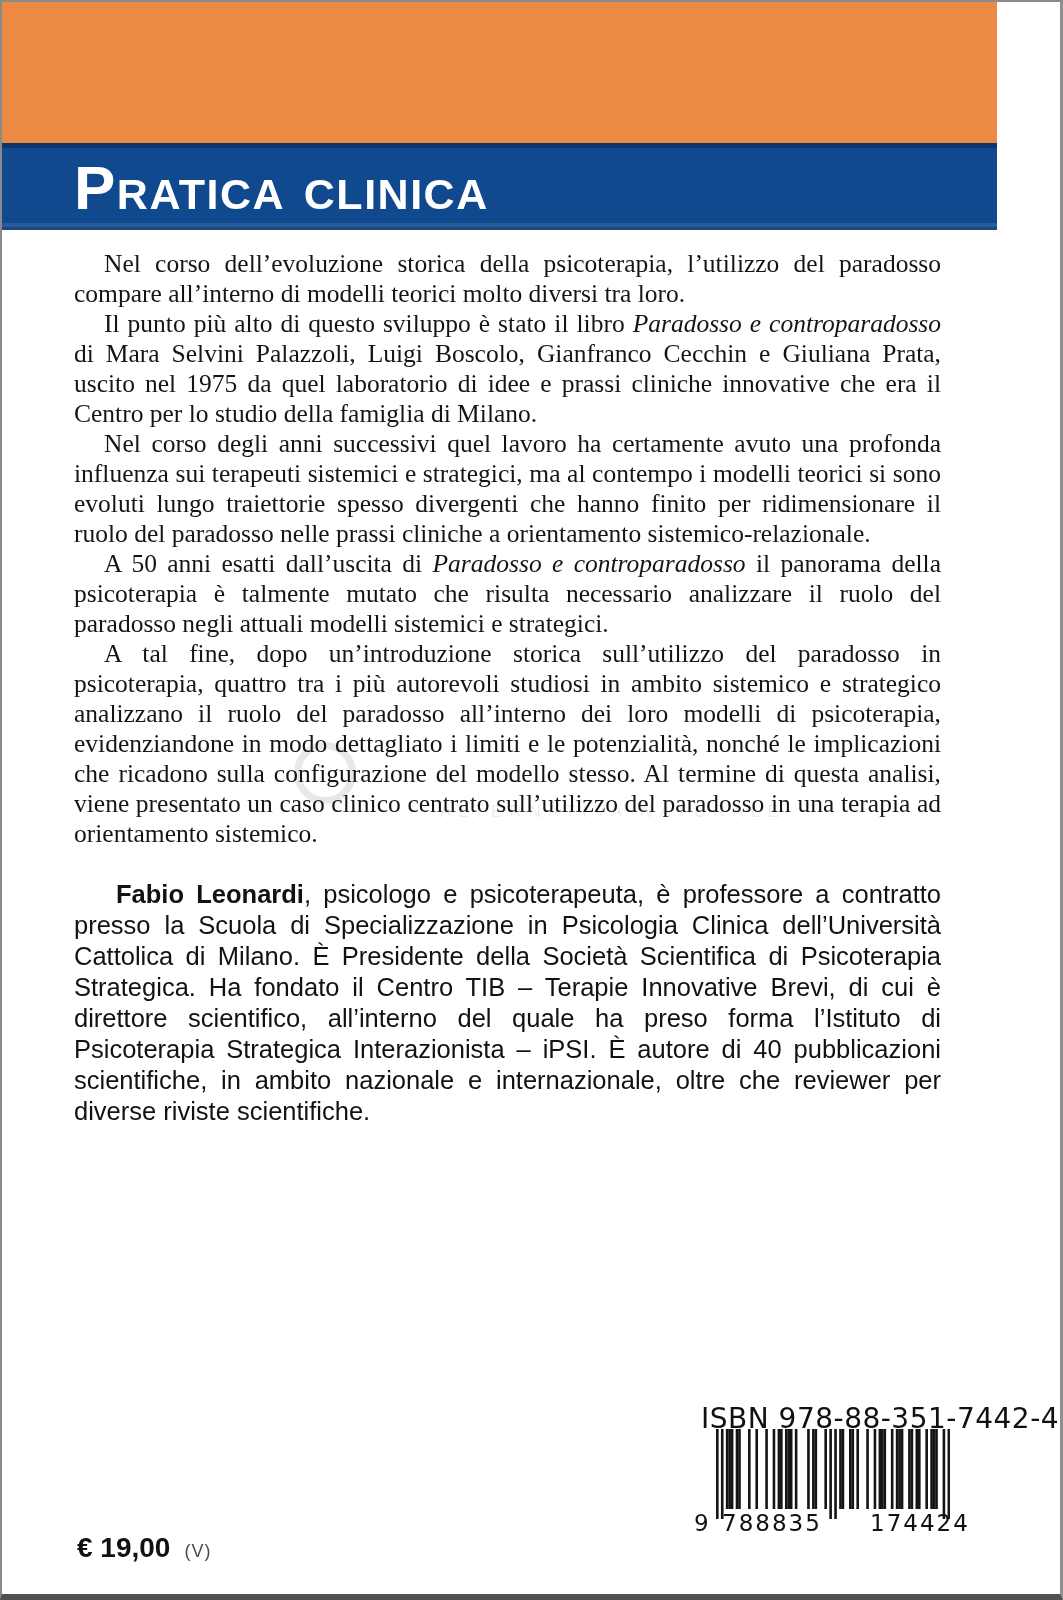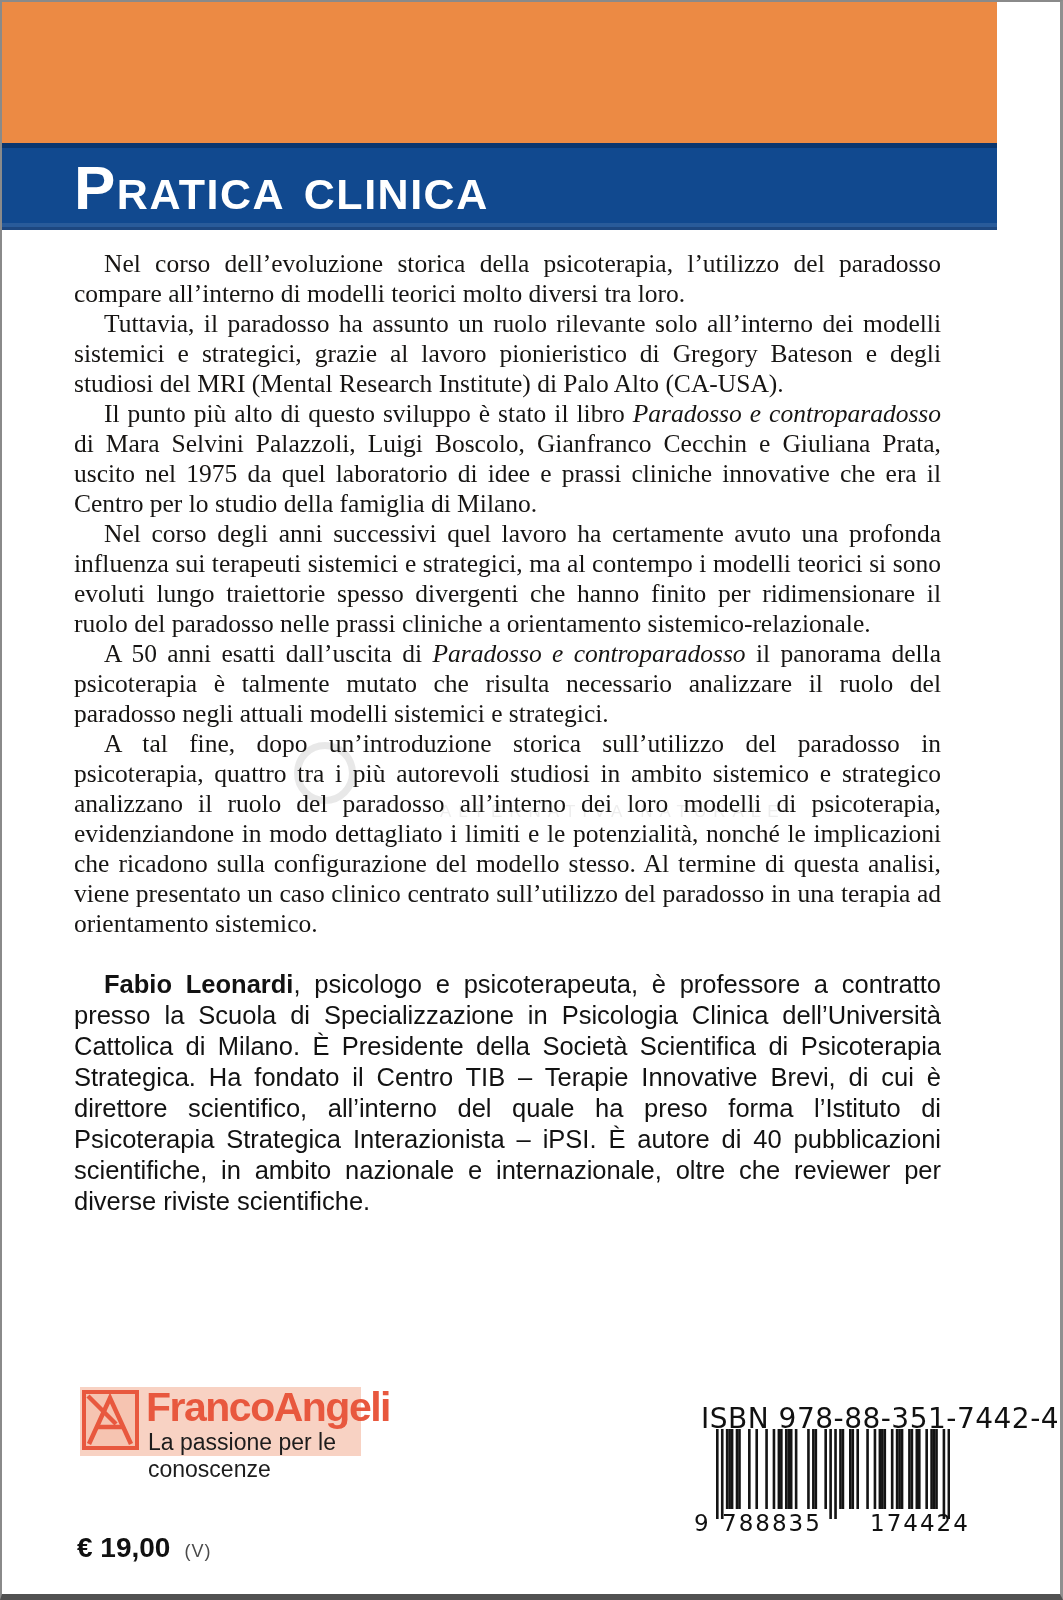--- a/index.html
+++ b/index.html
@@ -31,21 +31,21 @@
     font-variant:small-caps;font-weight:bold;font-size:62px;letter-spacing:1.5px;
     line-height:1;padding-top:2px;
   }
   .content{
     position:absolute;left:72px;top:247px;width:867px;
     font-family:"Liberation Serif",serif;font-size:25.5px;line-height:30px;
     color:#171513;text-align:justify;
   }
   .content p{text-indent:30px;}
   .italic{font-style:italic;}
-  .bold{font-weight:bold;}
+  .bold{font-weight:bold;margin-left:12px;}
   .bio{
     margin-top:30px;
     font-family:"Liberation Sans",sans-serif;font-size:25.5px;line-height:31px;
     color:#121212;text-align:justify;text-indent:28px;
   }
   .watermark{
     position:absolute;left:292px;top:740px;display:flex;align-items:center;
     pointer-events:none;color:rgba(125,125,125,0.16);
   }
   .watermark-ring{
@@ -108,42 +108,28 @@
   </div>
 
   <div class="watermark">
     <span class="watermark-ring"></span>
   </div>
   <div class="watermark-sub">ALTERNATIVA NATURALE</div>
 
   <div class="content">
     <div>
         <p><span>Nel corso dell’evoluzione storica della psicoterapia, l’utilizzo del paradosso compare all’interno di modelli teorici molto diversi tra loro.</span></p>
-        <p><span>Tuttavia, il paradosso ha assunto un ruolo rilevante solo all’interno dei modelli sistemici e strategici, grazie al lavoro pionieristico di Gregory Bateson e degli studiosi del MRI (Mental Research Institute) di Palo Alto (CA-USA).</span></p>
         <p><span>Il punto più alto di questo sviluppo è stato il libro </span><span class="italic">Paradosso e controparadosso</span><span> di Mara Selvini Palazzoli, Luigi Boscolo, Gianfranco Cecchin e Giuliana Prata, uscito nel 1975 da quel laboratorio di idee e prassi cliniche innovative che era il Centro per lo studio della famiglia di Milano.</span></p>
         <p><span>Nel corso degli anni successivi quel lavoro ha certamente avuto una profonda influenza sui terapeuti sistemici e strategici, ma al contempo i modelli teorici si sono evoluti lungo traiettorie spesso divergenti che hanno finito per ridimensionare il ruolo del paradosso nelle prassi cliniche a orientamento sistemico-relazionale.</span></p>
         <p><span>A 50 anni esatti dall’uscita di </span><span class="italic">Paradosso e controparadosso</span><span> il panorama della psicoterapia è talmente mutato che risulta necessario analizzare il ruolo del paradosso negli attuali modelli sistemici e strategici.</span></p>
         <p><span>A tal fine, dopo un’introduzione storica sull’utilizzo del paradosso in psicoterapia, quattro tra i più autorevoli studiosi in ambito sistemico e strategico analizzano il ruolo del paradosso all’interno dei loro modelli di psicoterapia, evidenziandone in modo dettagliato i limiti e le potenzialità, nonché le implicazioni che ricadono sulla configurazione del modello stesso. Al termine di questa analisi, viene presentato un caso clinico centrato sull’utilizzo del paradosso in una terapia ad orientamento sistemico.</span></p>
       </div>
     <p class="bio"><span class="bold">Fabio Leonardi</span><span>, psicologo e psicoterapeuta, è professore a contratto presso la Scuola di Specializzazione in Psicologia Clinica dell’Università Cattolica di Milano. È Presidente della Società Scientifica di Psicoterapia Strategica. Ha fondato il Centro TIB – Terapie Innovative Brevi, di cui è direttore scientifico, all’interno del quale ha preso forma l’Istituto di Psicoterapia Strategica Interazionista – iPSI. È autore di 40 pubblicazioni scientifiche, in ambito nazionale e internazionale, oltre che reviewer per diverse riviste scientifiche.</span></p>
   </div>
 
-  <div class="publisher-band">
-    <div class="publisher-square">
-      <svg width="49" height="52" viewBox="0 0 49 52">
-        <g stroke="#e8583e" stroke-width="4.5" fill="none">
-          <path d="M3 50 L24 4 L45 50"></path>
-          <path d="M11 33 L37 33"></path>
-          <path d="M2 2 L30 30"></path>
-        </g>
-      </svg>
-    </div>
-    <div class="publisher-name">FrancoAngeli</div>
-    <div class="publisher-tagline">La passione per le conoscenze</div>
-  </div>
 
   <div class="isbn-label">ISBN 978-88-351-7442-4</div>
 
   <div class="barcode">
     <svg id="barcode-svg" width="234" height="90" viewBox="0 0 234 90">
         <rect x="0.00" y="0" width="2.61" height="90"></rect>
         <rect x="4.93" y="0" width="2.61" height="90"></rect>
         <rect x="9.85" y="0" width="2.61" height="80"></rect>
         <rect x="12.32" y="0" width="2.61" height="80"></rect>
         <rect x="14.78" y="0" width="2.61" height="80"></rect>

